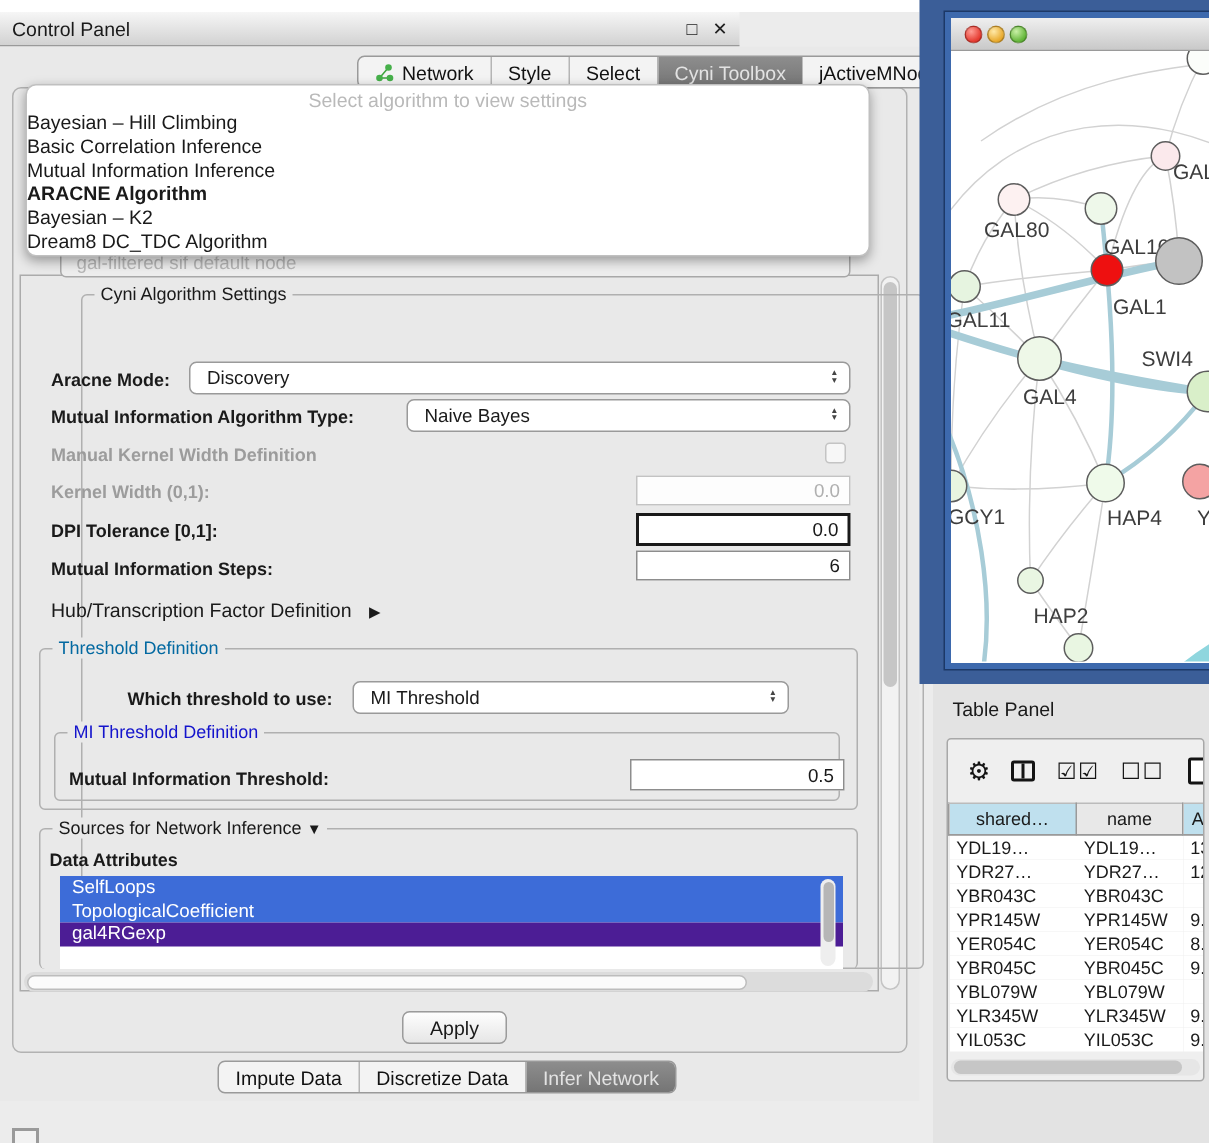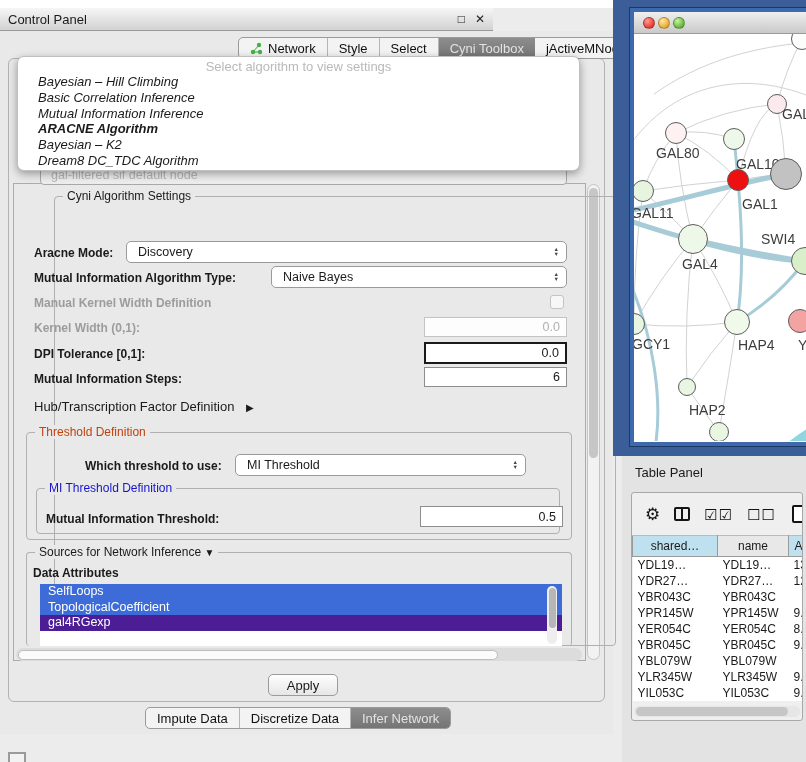--- a/index.html
+++ b/index.html
@@ -32,35 +32,35 @@
   
   #hidden-combo { left:40px; top:165px; width:527px; height:20px; z-index:5;
     border:1px solid #a8a8a8; border-radius:4px; background:#ededed;
     font-size:12.5px; color:#b5b5b5; display:flex; align-items:center; padding-left:10px; }
 
   
   #algo-popup { left:17px; top:56px; width:563px; height:115px; z-index:50;
     background:#ffffff; border:1px solid #c0c0c0; border-radius:7px;
     box-shadow:0 3px 8px rgba(0,0,0,0.35); padding-top:2px; }
   #algo-popup .ph { text-align:center; color:#b9b9b9; font-size:13px; height:15px; }
-  #algo-popup .item { font-size:13px; height:15.8px; line-height:15.8px; padding-left:20px; white-space:nowrap;font-style:italic; }
+  #algo-popup .item { font-size:13px; height:15.8px; line-height:15.8px; padding-left:0; white-space:nowrap; }
   #algo-popup .item.sel { font-weight:bold; }
 
   
   #scroll-area { left:13px; top:183px; width:573px; height:478px;
     border:1px solid #ababab; background:#e9e9e9; }
   #v-scrollbar { left:587px; top:184px; width:13px; height:476px; background:#f2f2f2;
     border:1px solid #c4c4c4; border-radius:7px; }
   #v-thumb { left:589px; top:188px; width:9px; height:270px; background:#c6c6c6; border-radius:5px; }
 
   .group { position:absolute; border:1px solid #b0b0b0; border-radius:4px; }
   .group .legend { position:absolute; top:-8px; left:8px; background:#e9e9e9;
     padding:0 4px; font-size:12px; white-space:nowrap; }
   .legend.blue  { color:#1414cc; }
-  .legend.green { color:#c2410c; }
+  .legend.green { color:#0369a1; }
 
   .flabel { position:absolute; font-size:12px; font-weight:bold; white-space:nowrap; }
   .flabel.dis { color:#9c9c9c; }
   .plain { font-weight:normal; font-size:13px; }
 
   .combo { position:absolute; background:#fff; border:1px solid #9a9a9a; border-radius:5px;
     font-size:12.5px; display:flex; align-items:center; padding-left:11px; }
   .combo .arrows { position:absolute; right:7px; top:0; bottom:0;
     display:flex; flex-direction:column; justify-content:center; color:#444;
     font-size:5.5px; line-height:5px; }

